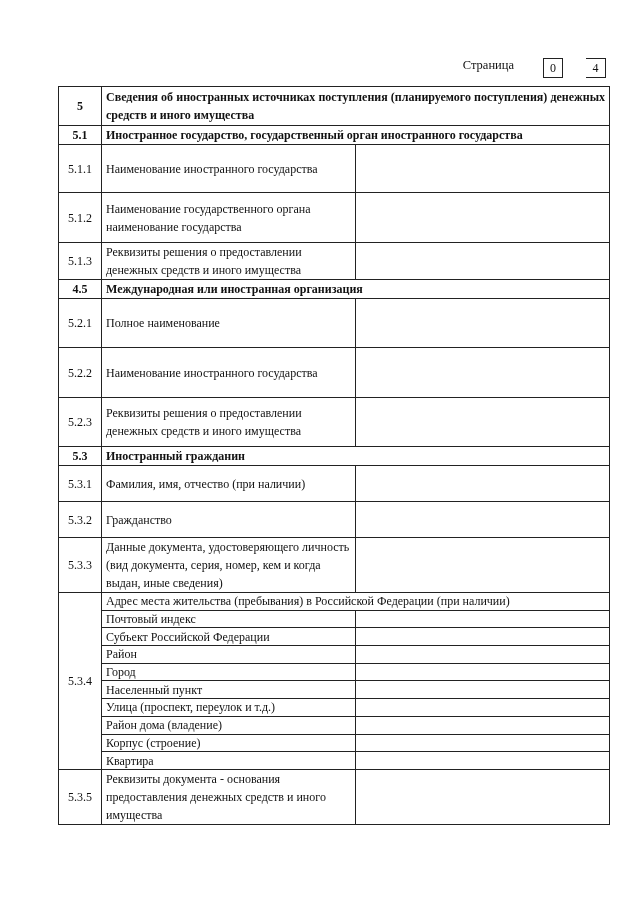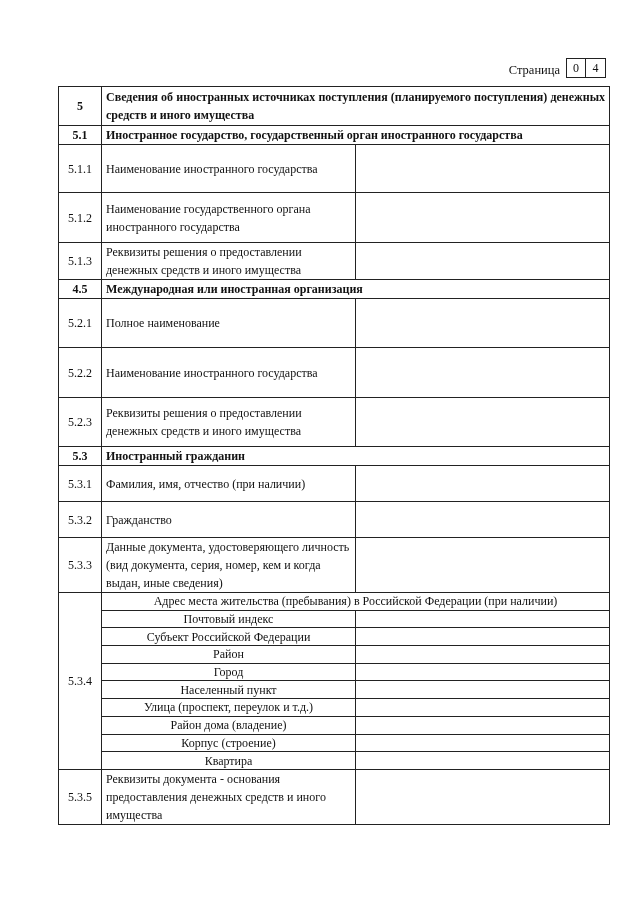--- a/index.html
+++ b/index.html
@@ -1,29 +1,29 @@
 <!DOCTYPE html>
 <html><head>
 <meta charset="utf-8">
 <style>
   html, body { margin:0; padding:0; background:#ffffff; }
   body { width:640px; height:905px; position:relative; overflow:hidden;
          font-family:"Liberation Serif", "DejaVu Serif", serif; color:#111; }
-  .page-indicator { position:absolute; top:58px; right:34px; display:flex; align-items:flex-end; }
+  .page-indicator { position:absolute; top:58px; right:34px; display:flex; align-items:flex-start;gap:23px; }
   .page-label { font-size:12.5px; margin-right:6px; }
   .page-box { width:20px; height:20px; border:1px solid #222; display:flex; align-items:center; justify-content:center; font-size:12px; box-sizing:border-box; }
   .page-box + .page-box { border-left:none; }
   table.form { position:absolute; left:58px; top:86px; width:551px; border-collapse:collapse; table-layout:fixed; }
   table.form td { border:1.5px solid #222; padding:0 4px; font-size:12px; line-height:18px; vertical-align:middle; }
   td.num { text-align:center; width:35px; padding:0; }
   td.label { width:245px; }
   .bold { font-weight:bold; }
   .justify { text-align:justify; text-align-last:left;font-family:Liberation Serif, serif; }
   tr.h19 td { height:17px; }
-  tr.h18 td { height:16.7px; line-height:16px;text-align:center; }
+  tr.h18 td { height:16.7px; line-height:16px; }
 </style>
 </head>
 <body>
 
 <div class="page-indicator">
   <span class="page-label">Страница</span>
   <span class="page-box">0</span>
   <span class="page-box">4</span>
 </div>
 
@@ -43,21 +43,21 @@
     <td class="num bold">5.1</td>
     <td colspan="2" class="bold">Иностранное государство, государственный орган иностранного государства</td>
   </tr>
   <tr style="height:48px">
     <td class="num">5.1.1</td>
     <td class="label">Наименование иностранного государства</td>
     <td></td>
   </tr>
   <tr style="height:50px">
     <td class="num">5.1.2</td>
-    <td class="label">Наименование государственного органа иностранного государства</td>
+    <td class="label">Наименование государственного органа наименование государства</td>
     <td></td>
   </tr>
   <tr style="height:37px">
     <td class="num">5.1.3</td>
     <td class="label">Реквизиты решения о предоставлении денежных средств и иного имущества</td>
     <td></td>
   </tr>
 
   <tr class="h19">
     <td class="num bold">4.5</td>

